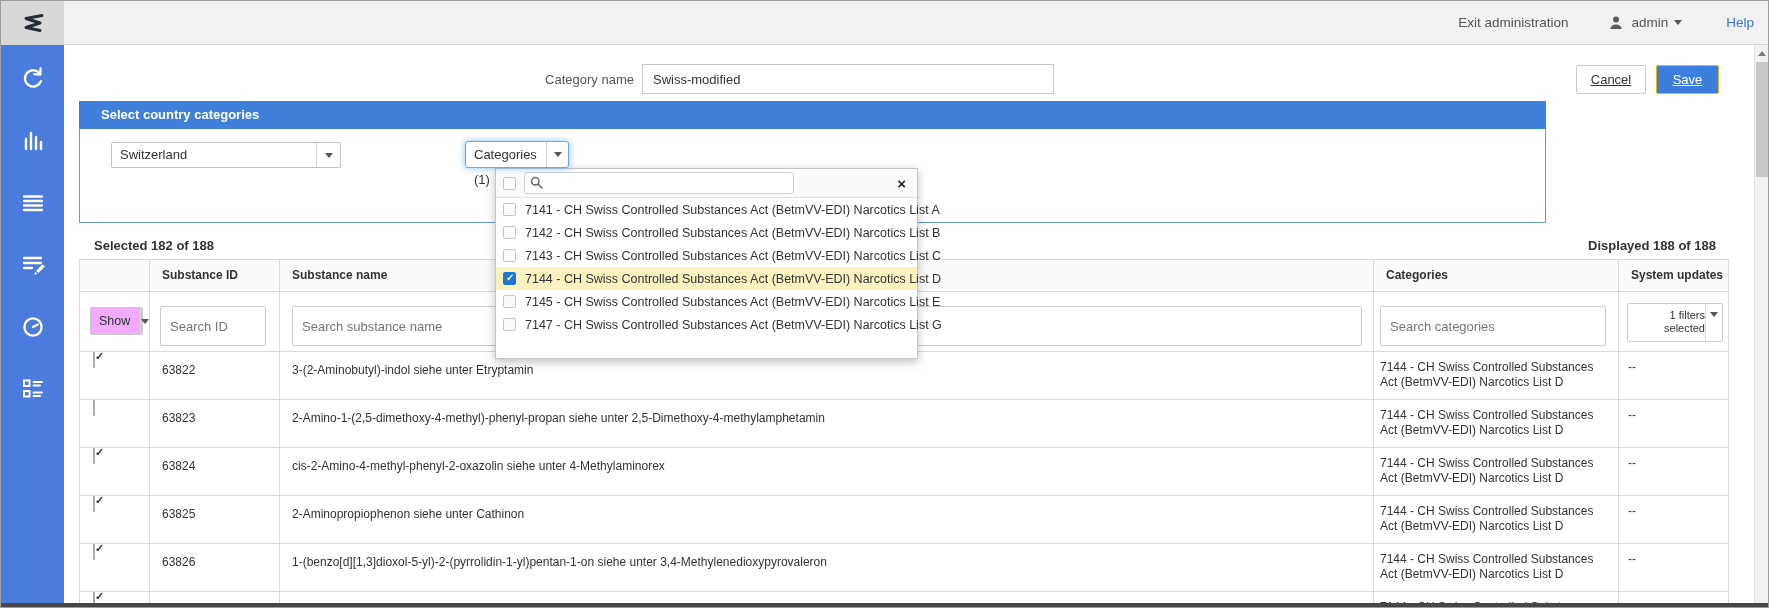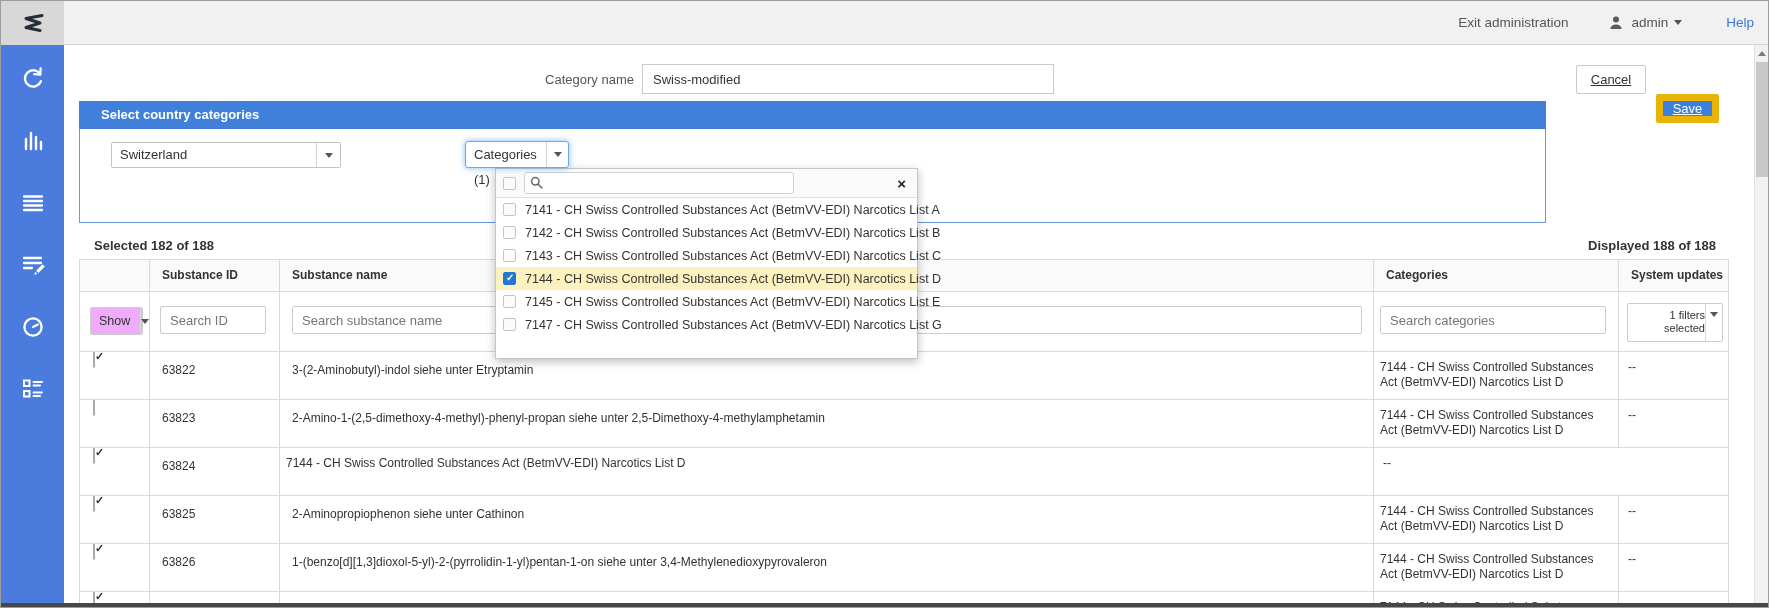--- a/index.html
+++ b/index.html
@@ -31,21 +31,21 @@
   .cat-label { position:absolute; left:455px; top:71px; width:178px;
     text-align:right; color:#555; font-size:13px; }
   .cat-input { position:absolute; left:641px; top:63px; width:412px; height:30px;
     border:1px solid #c9c9c9; padding:0 10px; font-size:13px; color:#333;
     background:#fff; font-family:inherit; }
   .btn { position:absolute; height:29px; font-size:13px; border-radius:2px;
     font-family:inherit; cursor:pointer;text-decoration:underline; }
   .btn-cancel { left:1575px; top:64px; width:70px; background:#fff;
     border:1px solid #c9c9c9; color:#333; }
   .btn-save { left:1655px; top:64px; width:63px; background:#3c7edb;
-    border:7px solid #eab308; color:#fff;margin-top:29px; }
+    border:1px solid #eab308; color:#fff; }
   
   .sec-header { position:absolute; left:78px; top:100px; width:1467px; height:28px;
     background:#4080da; color:#fff; font-weight:bold; font-size:13px;
     line-height:28px; padding-left:22px; }
   .sec-panel { position:absolute; left:78px; top:128px; width:1467px; height:94px;
     background:#fff; border:1px solid #6a96dc; border-top:none; }
   .country-select { position:absolute; left:110px; top:141px; width:230px; height:26px;
     background:#fff; border:1px solid #c3c3c3; border-radius:2px; display:flex;
     align-items:stretch; cursor:pointer; }
   .country-select .sel-text { flex:1; line-height:24px; padding-left:8px;
@@ -93,21 +93,21 @@
   .trow { display:grid; grid-template-columns:70px 130px 1094px 245px 111px; }
   .trow > div { border-right:1px solid #d9d9d9; overflow:hidden; }
   .trow > div:last-child { border-right:none; }
   .thead { background:#fafafa; height:32px; border-bottom:1px solid #d9d9d9; }
   .thead > div { font-weight:bold; font-size:12px; line-height:31px; padding-left:12px; }
   .tfilter { height:60px; border-bottom:1px solid #d9d9d9; background:#fff; }
   .show-btn { margin:15px 0 0 10px; width:53px; height:28px; border:1px solid #ccc;
     border-radius:2px; background:#f0abfc; display:flex; cursor:pointer;gap:10px; }
   .show-btn .sel-text { flex:1; line-height:26px; padding-left:8px; font-size:12.5px; }
   .show-btn .sel-caret { width:16px; border-left:1px solid #d8d8d8; }
-  .f-input { margin-top:14px; height:28px; border:1px solid #ccc; border-radius:2px;
+  .f-input { margin-top:14px; height:40px; border:1px solid #ccc; border-radius:2px;
     padding:0 9px; font-size:13px; font-family:inherit; color:#333; background:#fff; }
   .f-id { margin-left:10px; width:106px; }
   .f-name { margin-left:12px; width:1070px; }
   .f-cat { margin-left:6px; width:226px; }
   .filters-box { margin:11px 0 0 8px; width:96px; height:39px; border:1px solid #ccc;
     border-radius:2px; background:#fff; display:flex; cursor:pointer;text-align:right; }
   .filters-box .ftext { flex:1; font-size:11px; line-height:13px; padding:5px 0 0 7px;
     color:#333; }
   .filters-box .fcaret { width:17px; border-left:1px solid #d8d8d8; display:flex;
     justify-content:center; padding-top:8px; }
@@ -300,20 +300,21 @@
           <div><span class="cb"></span></div>
           <div class="cell-id">63823</div>
           <div class="cell-name">2-Amino-1-(2,5-dimethoxy-4-methyl)-phenyl-propan siehe unter 2,5-Dimethoxy-4-methylamphetamin</div>
           <div class="cell-cat">7144 - CH Swiss Controlled Substances Act (BetmVV-EDI) Narcotics List D</div>
           <div class="cell-sys">--</div>
         </div>
 
         <div class="trow drow">
           <div><span class="cb checked"></span></div>
           <div class="cell-id">63824</div>
+          <div class="cell-name">cis-2-Amino-4-methyl-phenyl-2-oxazolin siehe unter 4-Methylaminorex</div>
           <div class="cell-cat">7144 - CH Swiss Controlled Substances Act (BetmVV-EDI) Narcotics List D</div>
           <div class="cell-sys">--</div>
         </div>
 
         <div class="trow drow">
           <div><span class="cb checked"></span></div>
           <div class="cell-id">63825</div>
           <div class="cell-name">2-Aminopropiophenon siehe unter Cathinon</div>
           <div class="cell-cat">7144 - CH Swiss Controlled Substances Act (BetmVV-EDI) Narcotics List D</div>
           <div class="cell-sys">--</div>

